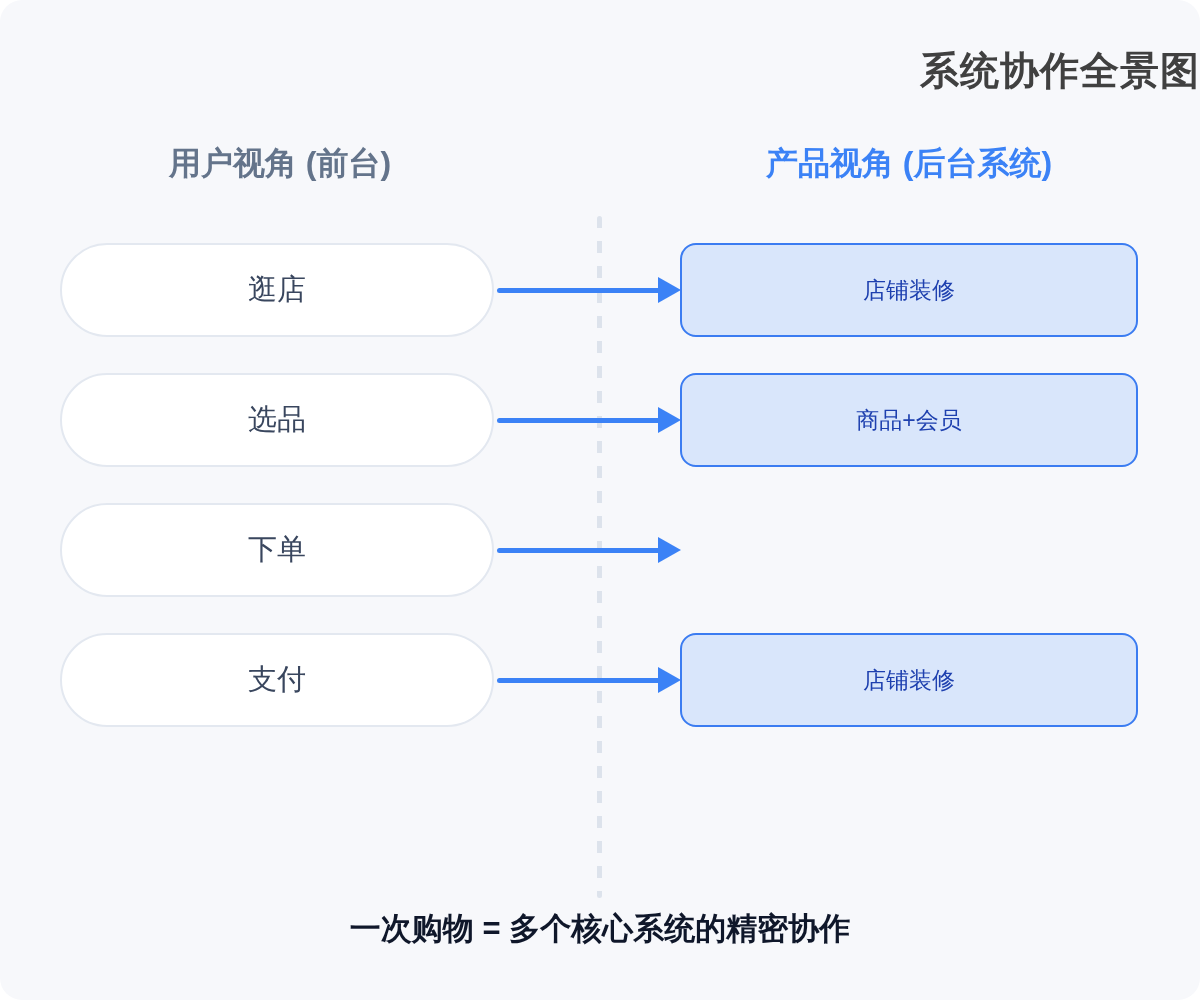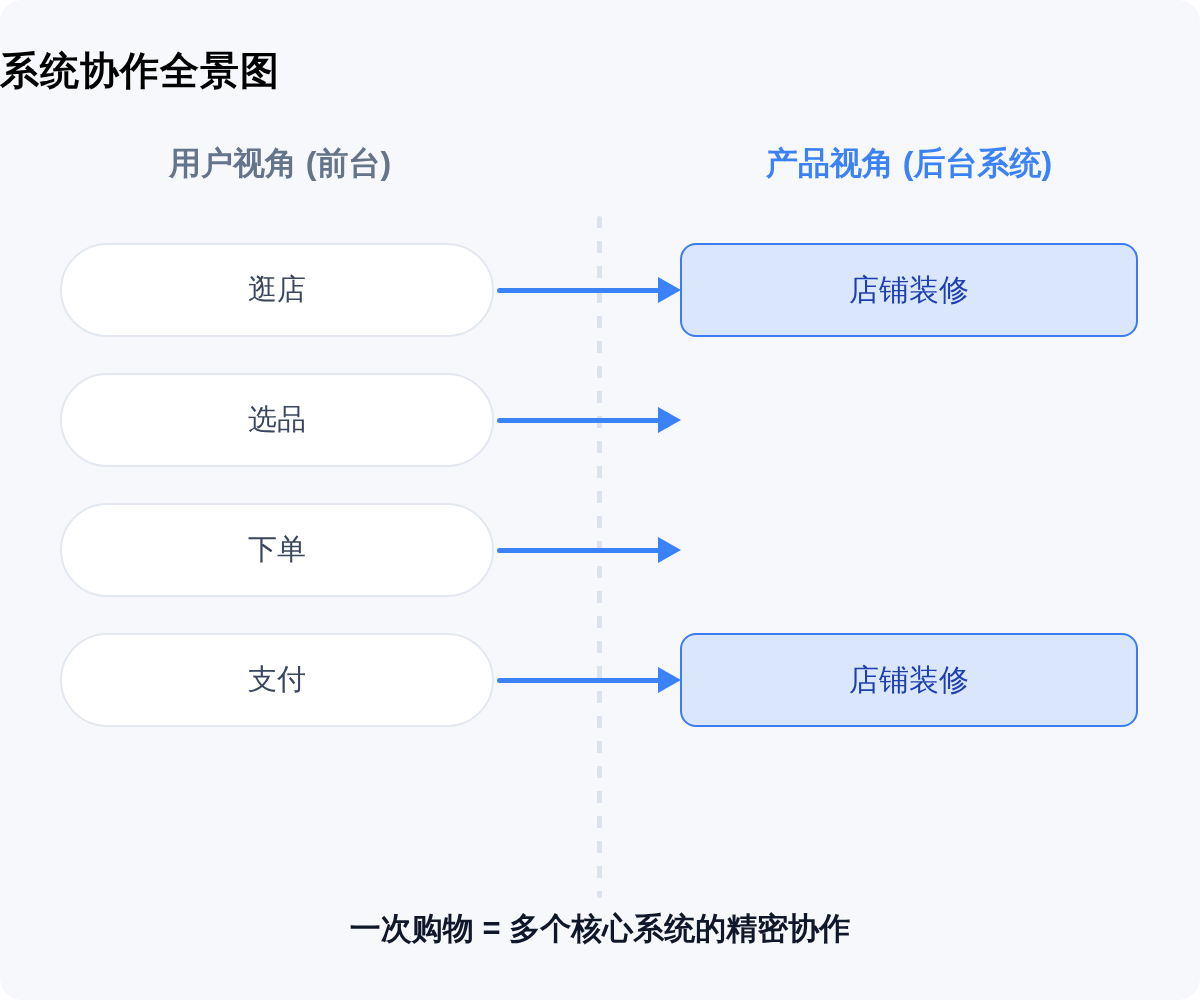--- a/index.html
+++ b/index.html
@@ -14,24 +14,24 @@
     background: #f7f8fb;
     border-radius: 22px;
     overflow: hidden;
     font-family: "Liberation Sans", "DejaVu Sans", sans-serif;
   }
   .title {
     position: absolute;
     top: 44px;
     left: 0;
     width: 100%;
-    text-align: left;
+    text-align: right;
     font-size: 39px;
     font-weight: 700;
-    color: #000000;
+    color: #404040;
     letter-spacing: 1px;
   }
   .header-user, .header-product {
     position: absolute;
     top: 142px;
     text-align: center;
     font-size: 32px;
     font-weight: 700;
   }
   .header-user {
@@ -112,21 +112,21 @@
     top: 0;
     width: 458px;
     height: 94px;
     box-sizing: border-box;
     background: #d9e6fb;
     border: 2px solid #3b7cf1;
     border-radius: 16px;
     display: flex;
     align-items: center;
     justify-content: center;
-    font-size: 30px;
+    font-size: 23px;
     color: #1e40af;
   }
   .footer {
     position: absolute;
     top: 908px;
     left: 0;
     width: 100%;
     text-align: center;
     font-size: 31px;
     font-weight: 700;
@@ -155,20 +155,21 @@
       </div>
       <div class="sysbox">店铺装修</div>
     </div>
 
     <div class="row">
       <div class="pill">选品</div>
       <div class="arrow">
         <span class="arrow-shaft"></span>
         <span class="arrow-head"></span>
       </div>
+      <div class="sysbox">商品+会员</div>
     </div>
 
     <div class="row">
       <div class="pill">下单</div>
       <div class="arrow">
         <span class="arrow-shaft"></span>
         <span class="arrow-head"></span>
       </div>
     </div>
 

